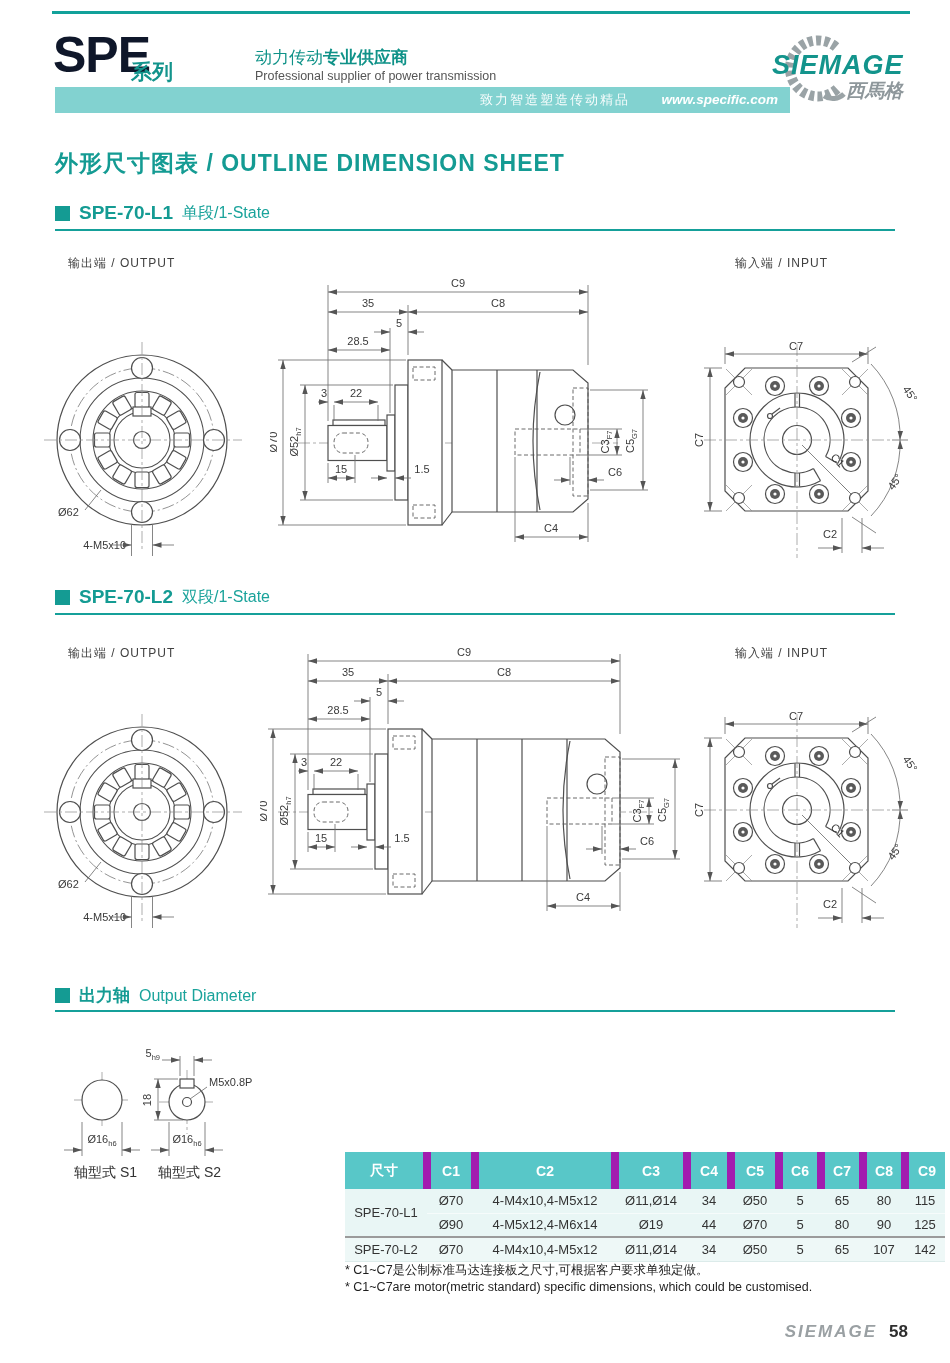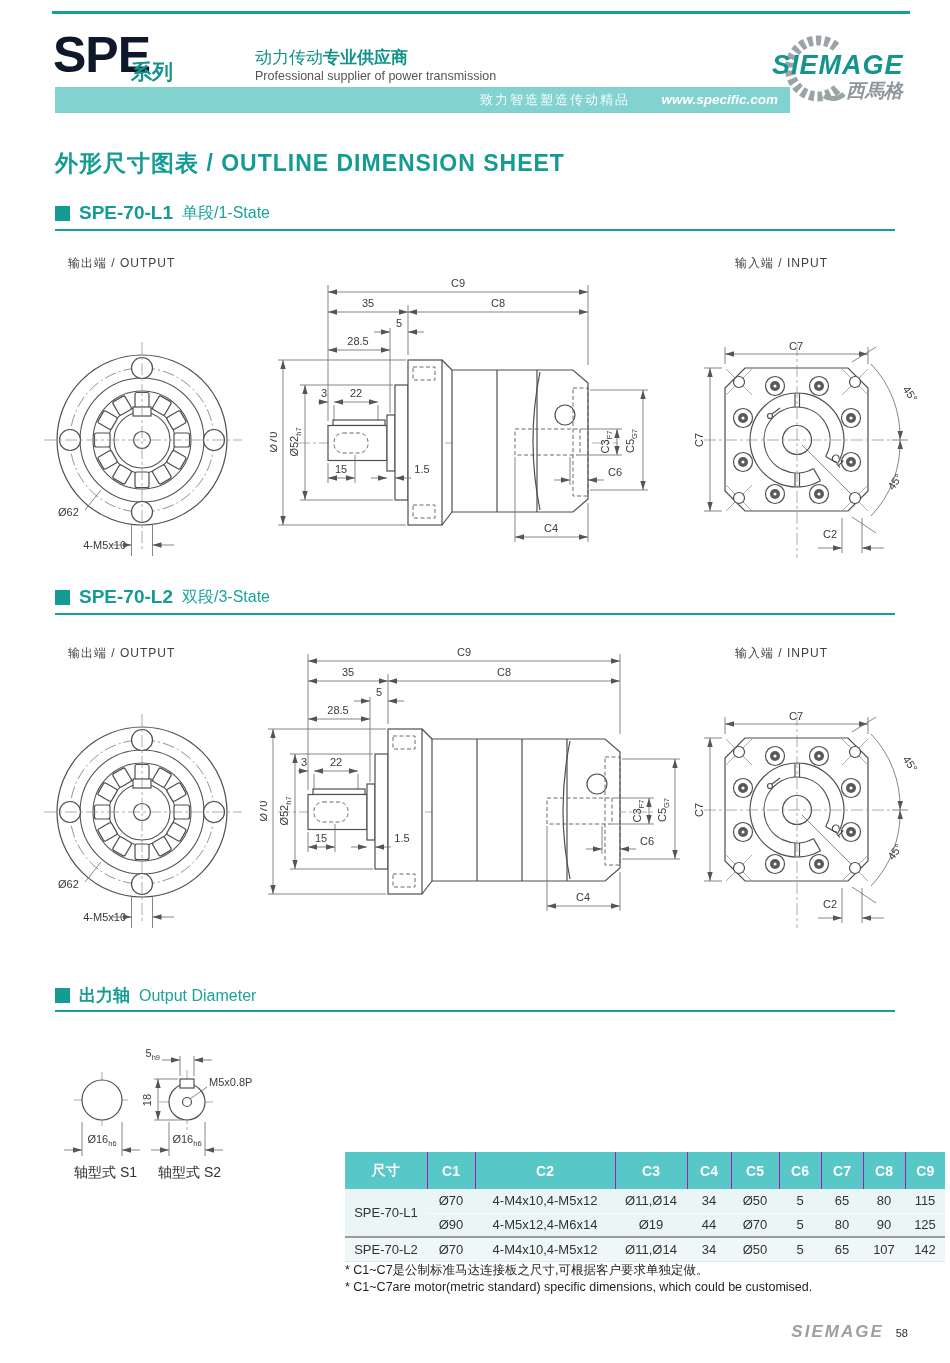--- a/index.html
+++ b/index.html
@@ -43,28 +43,28 @@
   .pln { fill:none; stroke:#4f4f4f; stroke-width:1.05; }
   .dl { fill:none; stroke:#707070; stroke-width:0.85; }
   .cl { fill:none; stroke:#8a8a8a; stroke-width:0.7; stroke-dasharray:12 3 3 3; }
   .hd { fill:none; stroke:#5a5a5a; stroke-width:0.9; stroke-dasharray:4 2.5; }
   .hd2 { fill:none; stroke:#777; stroke-width:0.8; stroke-dasharray:12 3 2 3; }
   .xm { fill:none; stroke:#8a8a8a; stroke-width:0.7; }
 
   
   .dim-table-wrap { position:absolute; left:345px; top:1152px; }
   table.dims { border-collapse:collapse; width:600px; table-layout:fixed; }
-  table.dims th { background:#58c7c8; color:#fff; font-weight:700; font-size:14px; height:37px; border-right:1px solid #a21caf; }
+  table.dims th { background:#58c7c8; color:#fff; font-weight:700; font-size:14px; height:37px; border-right:8px solid #a21caf; }
   table.dims th:last-child { border-right:none; }
   table.dims td { text-align:center; font-size:13px; color:#333; height:24px; background:#e9f6f5; border-bottom:1px solid #f6fbfb; }
   table.dims tr.r3 td { background:#eef8f7; border-top:2px solid #9b9b9b; border-bottom:1px solid #dcebea; }
   .notes { position:absolute; left:345px; top:1262px; font-size:12.5px; color:#1e1e1e; line-height:17px; }
   .footer { position:absolute; right:42px; top:1322px; }
   .footer .brand { font-size:17px; font-style:italic; font-weight:900; color:#9aa0a3; letter-spacing:2px; }
-  .footer .pageno { font-size:11px; font-weight:400; color:#2e2e2e; margin-left:12px; }
+  .footer .pageno { font-size:17px; font-weight:700; color:#2e2e2e; margin-left:12px; }
 </style>
 </head>
 <body>
 
 <div class="page">
 
   <svg width="0" height="0" style="position:absolute" aria-hidden="true">
     <defs>
       <marker id="ah" orient="auto" markerUnits="userSpaceOnUse" markerWidth="10" markerHeight="8" refX="9" refY="3.5">
         <path d="M0,0.8 L9,3.5 L0,6.2 Z" fill="#555"></path>
@@ -335,21 +335,21 @@
         <line class="dl" x1="128" y1="238" x2="152" y2="238" marker-end="url(#ah)"></line>
         <line class="dl" x1="172" y1="238" x2="194" y2="238" marker-start="url(#ahs)"></line>
         <text x="140" y="228" text-anchor="middle">C2</text>
       </g>
     </svg>
   </div>
 
   <div class="sec" style="top:586px">
     <span class="sq"></span>
     <span class="model">SPE-70-L2</span>
-    <span class="stage">双段/3-State</span>
+    <span class="stage">双段/1-State</span>
   </div>
   <div class="rule" style="top:613px"></div>
 
   <div class="viewlabel" style="left:68px;top:645px">输出端 / OUTPUT</div>
   <div class="viewlabel" style="left:735px;top:645px">输入端 / INPUT</div>
 
   <div class="abs" style="left:40px;top:672px">
     <svg width="250" height="270">
       <circle class="pf" cx="102" cy="140" r="85"></circle>
       <circle class="pln" cx="102" cy="140" r="62"></circle>

